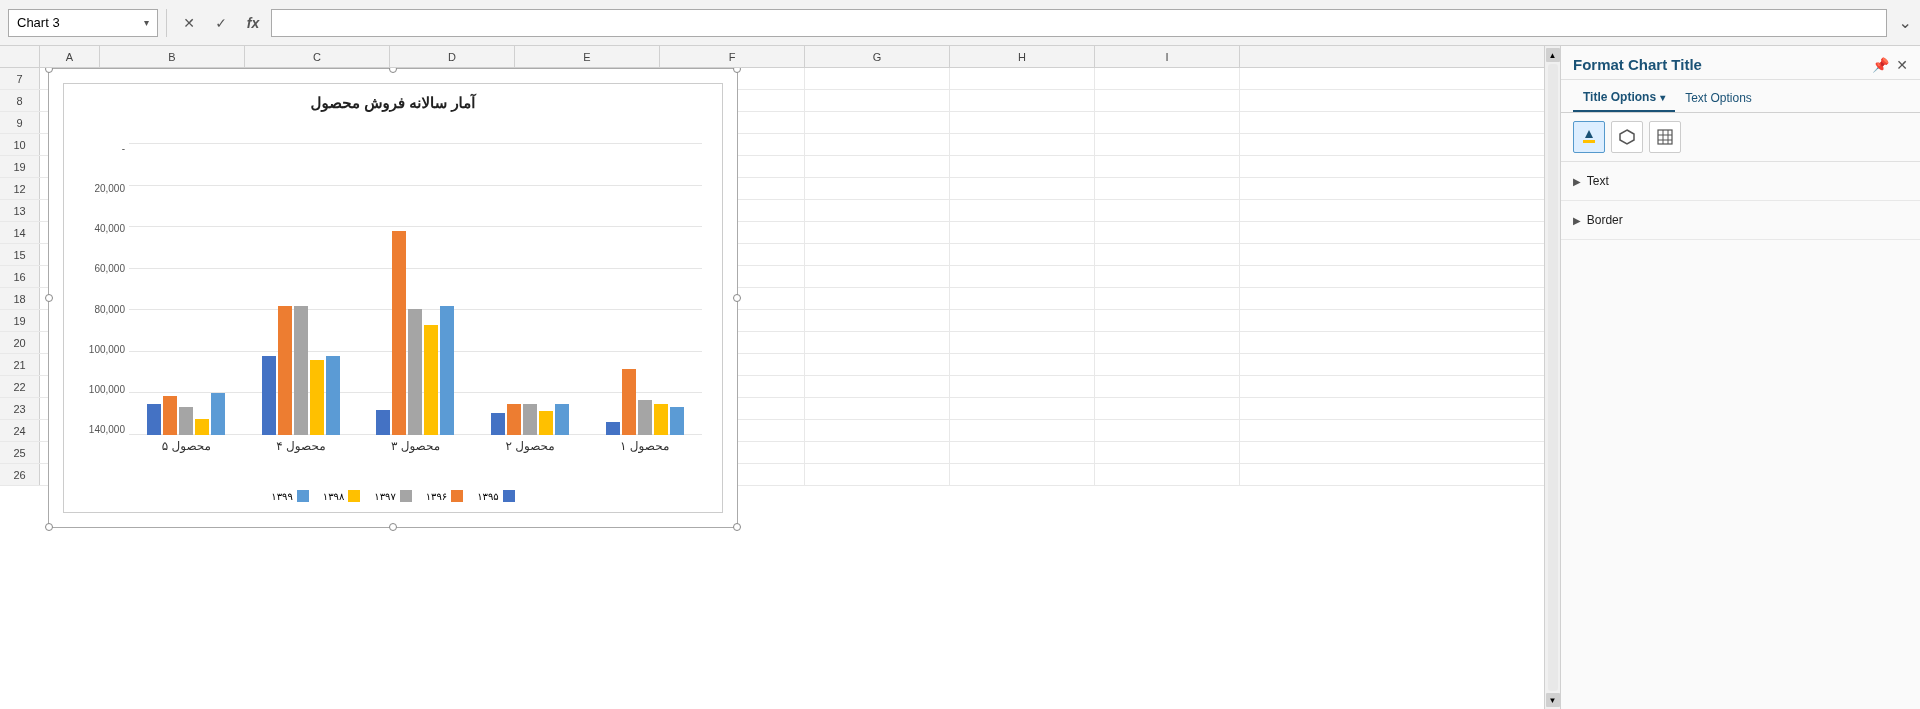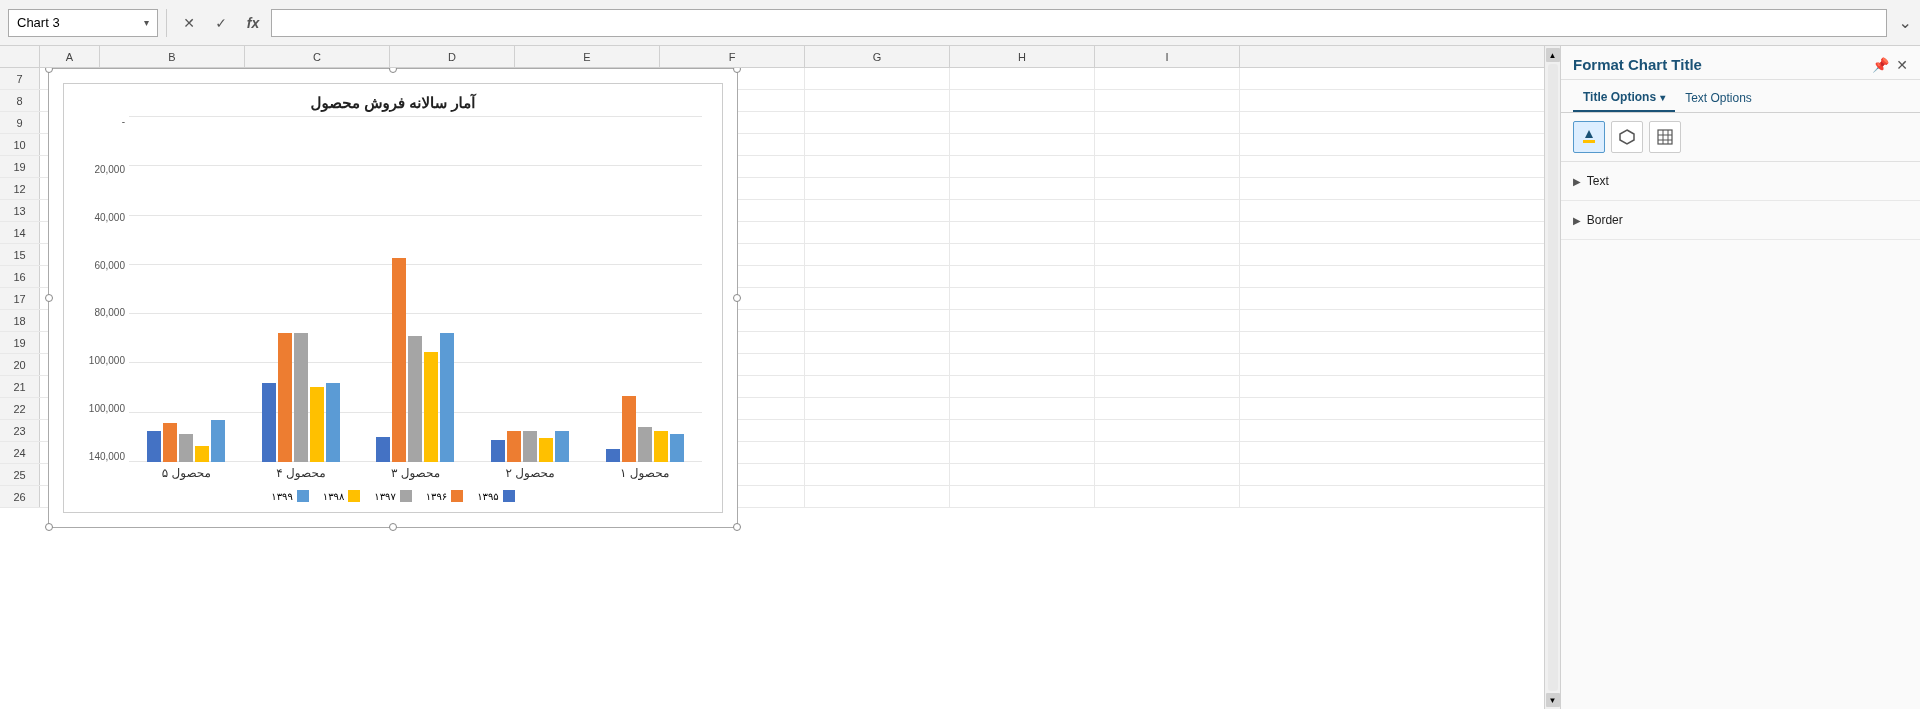--- a/index.html
+++ b/index.html
@@ -158,20 +158,21 @@
       border-radius: 50%;
       position: absolute;
     }
     .chart-inner {
       position: absolute;
       top: 14px; left: 14px; right: 14px; bottom: 14px;
       border: 1px solid #ccc;
       background: #fff;
       display: flex;
       flex-direction: column;
+      gap: 27px;
     }
     .chart-title {
       text-align: center;
       font-size: 15px;
       font-weight: 600;
       padding: 10px 0 4px;
       font-family: 'Segoe UI', Arial, sans-serif;
       color: #222;
       direction: rtl;
     }
@@ -622,32 +623,20 @@
       <div class="cell col-b"></div>
       <div class="cell col-c"></div>
       <div class="cell col-d"></div>
       <div class="cell col-e"></div>
       <div class="cell col-f"></div>
       <div class="cell col-g"></div>
       <div class="cell col-h"></div>
       <div class="cell col-i"></div>
           </div>
           <div class="grid-row">
-            <div class="row-num">17</div>
-      <div class="cell col-a"></div>
-      <div class="cell col-b"></div>
-      <div class="cell col-c"></div>
-      <div class="cell col-d"></div>
-      <div class="cell col-e"></div>
-      <div class="cell col-f"></div>
-      <div class="cell col-g"></div>
-      <div class="cell col-h"></div>
-      <div class="cell col-i"></div>
-          </div>
-          <div class="grid-row">
             <div class="row-num">18</div>
       <div class="cell col-a"></div>
       <div class="cell col-b"></div>
       <div class="cell col-c"></div>
       <div class="cell col-d"></div>
       <div class="cell col-e"></div>
       <div class="cell col-f"></div>
       <div class="cell col-g"></div>
       <div class="cell col-h"></div>
       <div class="cell col-i"></div>

